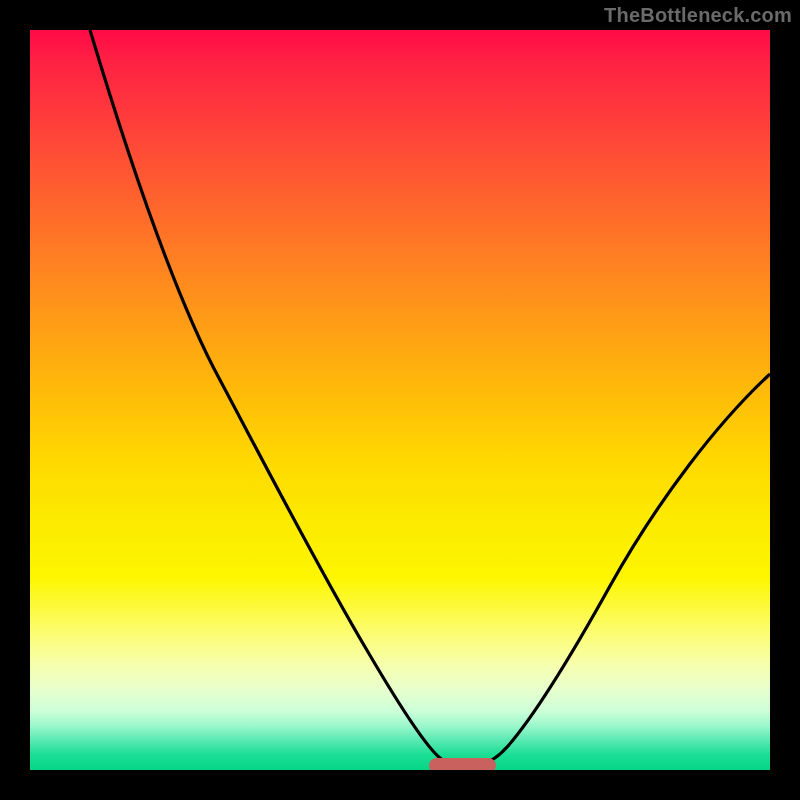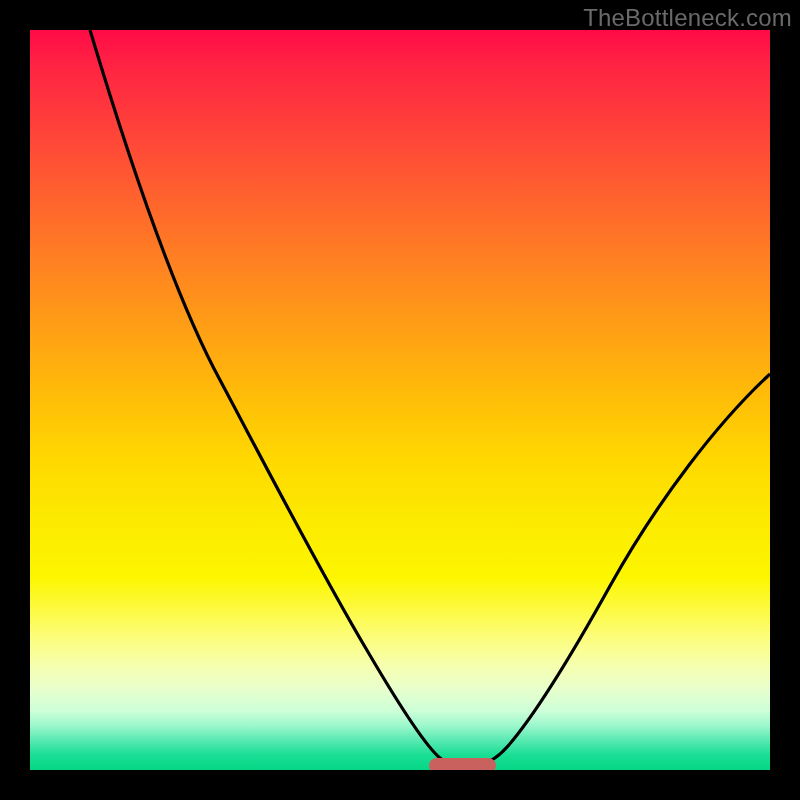--- a/index.html
+++ b/index.html
@@ -69,22 +69,22 @@
   .marker {
     position: absolute;
     background: #c9625f;
     border-radius: 999px;
   }
   .watermark {
     position: absolute;
     top: 4px;
     right: 8px;
     font-family: Arial, Helvetica, sans-serif;
-    font-size: 24px;
-    font-weight: 400;
+    font-size: 20px;
+    font-weight: 700;
     color: #6a6a6a;
     letter-spacing: 0.2px;
     text-align: center;
   }
 </style>
 </head>
 <body>
 
 <div class="frame">
   <div class="plot-area">

